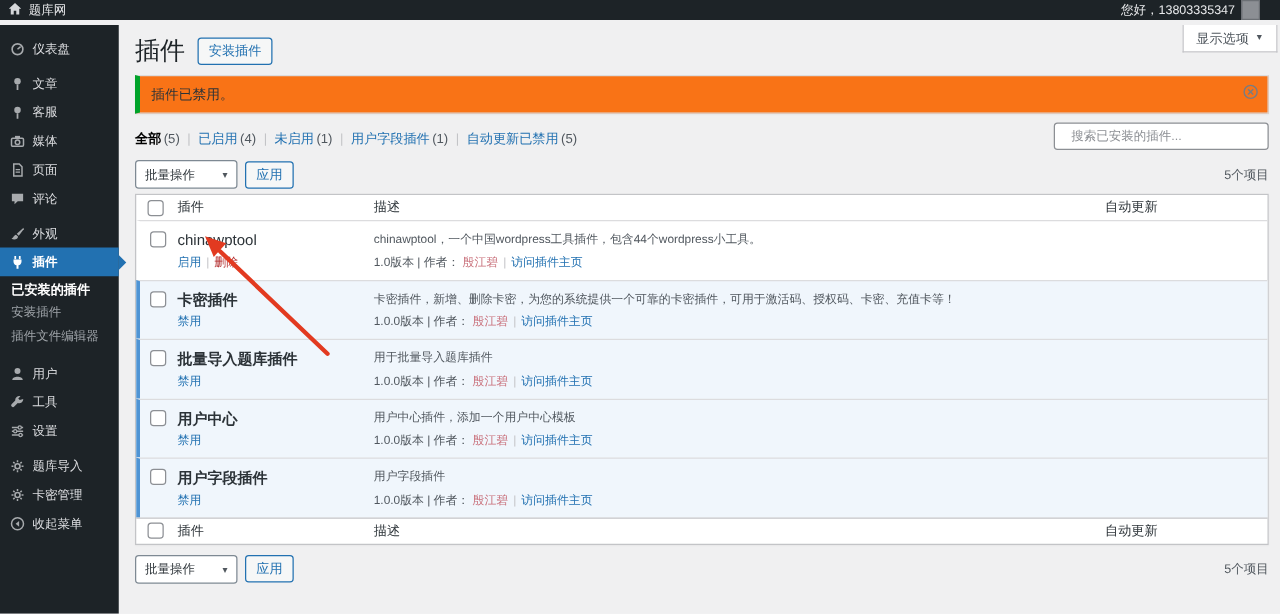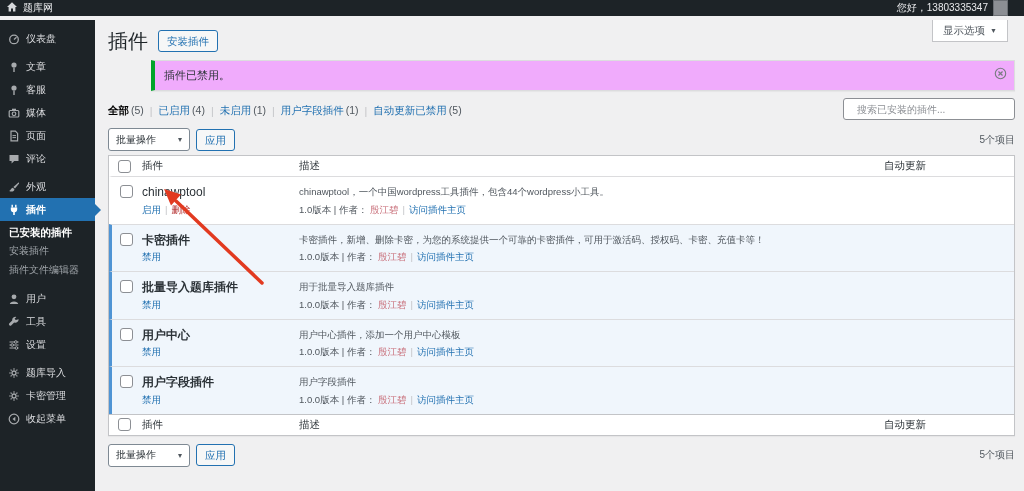--- a/index.html
+++ b/index.html
@@ -18,28 +18,28 @@
   .menu-item .mi-icon { width:12px; height:12px; flex:0 0 12px; display:inline-flex; }
   .menu-item.active { background:#2271b1; color:#fff; font-weight:bold; }
   .menu-item.active::after { content:""; position:absolute; right:-6px; top:50%; margin-top:-6px; border:6px solid transparent; border-left-color:#2271b1; border-right-width:0; }
   .menu-sep { height:5px; }
   .submenu { padding:2px 0 3px 0; }
   .submenu-item { padding:2px 4px 2px 9px; font-size:10px; color:#9ea3a8; cursor:pointer; line-height:1.45; }
   .submenu-item.current { color:#fff; font-weight:bold; font-size:10.5px; }
 
   
   .content { position:absolute; left:95px; top:20px; width:929px; bottom:0; background:#f0f0f1; padding:0 9px 0 13px; }
-  .screen-options { position:absolute; top:0; right:16px; height:22px; background:#fff; border:1px solid #c3c4c7; border-top:none; display:flex; align-items:center; gap:5px; padding:0 10px; font-size:10.5px; color:#50575e; cursor:pointer; }
+  .screen-options { position:absolute; top:0; right:2px; height:22px; background:#fff; border:1px solid #c3c4c7; border-top:none; display:flex; align-items:center; gap:5px; padding:0 10px; font-size:10.5px; color:#50575e; cursor:pointer; }
   .screen-options .caret { font-size:7px; color:#50575e; }
 
   .title-row { padding-top:10px; display:flex; align-items:center; gap:10px; }
   h1.page-title { font-size:20px; font-weight:400; color:#1d2327; line-height:21px; }
   .btn { display:inline-block; background:#f6f7f7; border:1px solid #2271b1; color:#2271b1; border-radius:3px; font-size:10.5px; padding:2px 8px; line-height:1.55; cursor:pointer; white-space:nowrap; }
 
-  .notice { margin-top:8px; background:#f0abfc; border:1px solid #dcdcde; border-left:4px solid #00a32a; box-shadow:0 1px 1px rgba(0,0,0,.04); padding:7px 28px 7px 9px; font-size:11px; color:#2c3338; position:relative;margin-left:43px; }
+  .notice { margin-top:8px; background:#f97316; border:1px solid #dcdcde; border-left:4px solid #00a32a; box-shadow:0 1px 1px rgba(0,0,0,.04); padding:7px 28px 7px 9px; font-size:11px; color:#2c3338; position:relative; }
   .notice .dismiss { position:absolute; right:7px; top:6px; cursor:pointer; line-height:0; }
 
   .filter-row { margin-top:13px; position:relative; height:16px; }
   .filters { font-size:10.5px; color:#646970; display:flex; align-items:center; flex-wrap:nowrap; }
   .filters a { color:#2271b1; text-decoration:none; cursor:pointer; }
   .filters .f-current { color:#000; font-weight:bold; }
   .filters .count { color:#50575e; margin-left:2px; }
   .filters .fsep { margin:0 6px; color:#c3c4c7; }
   .search-box { position:absolute; right:0; top:-6px; width:172px; height:22px; border:1px solid #8c8f94; border-radius:3px; background:#fff; font-size:10px; padding:0 13px; color:#2c3338; font-family:inherit; }
   .search-box::placeholder { color:#8c8f94; }

